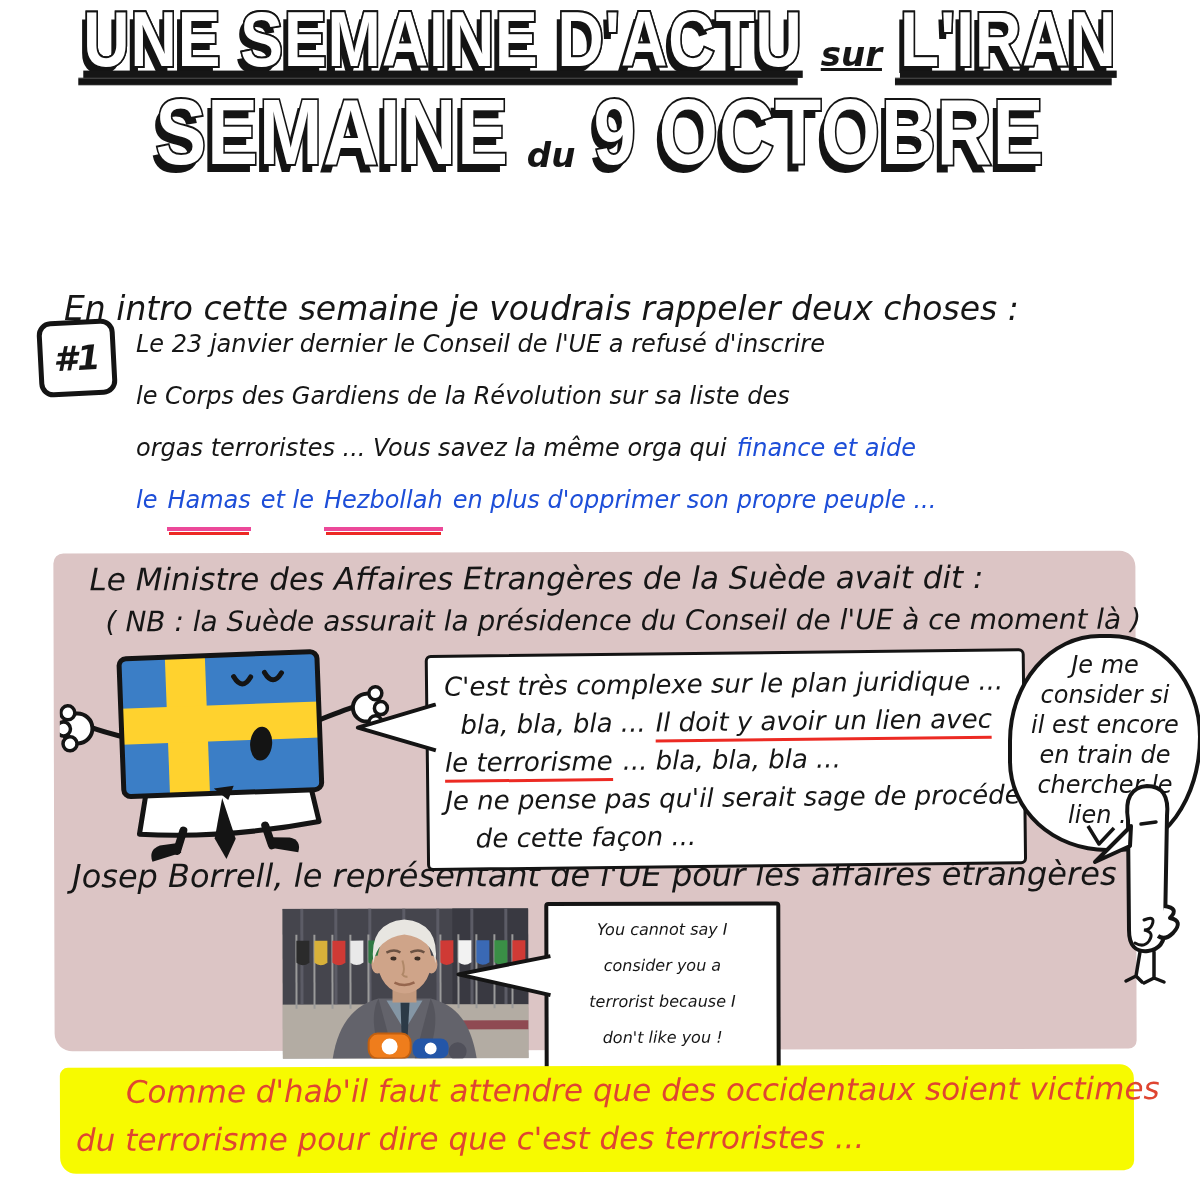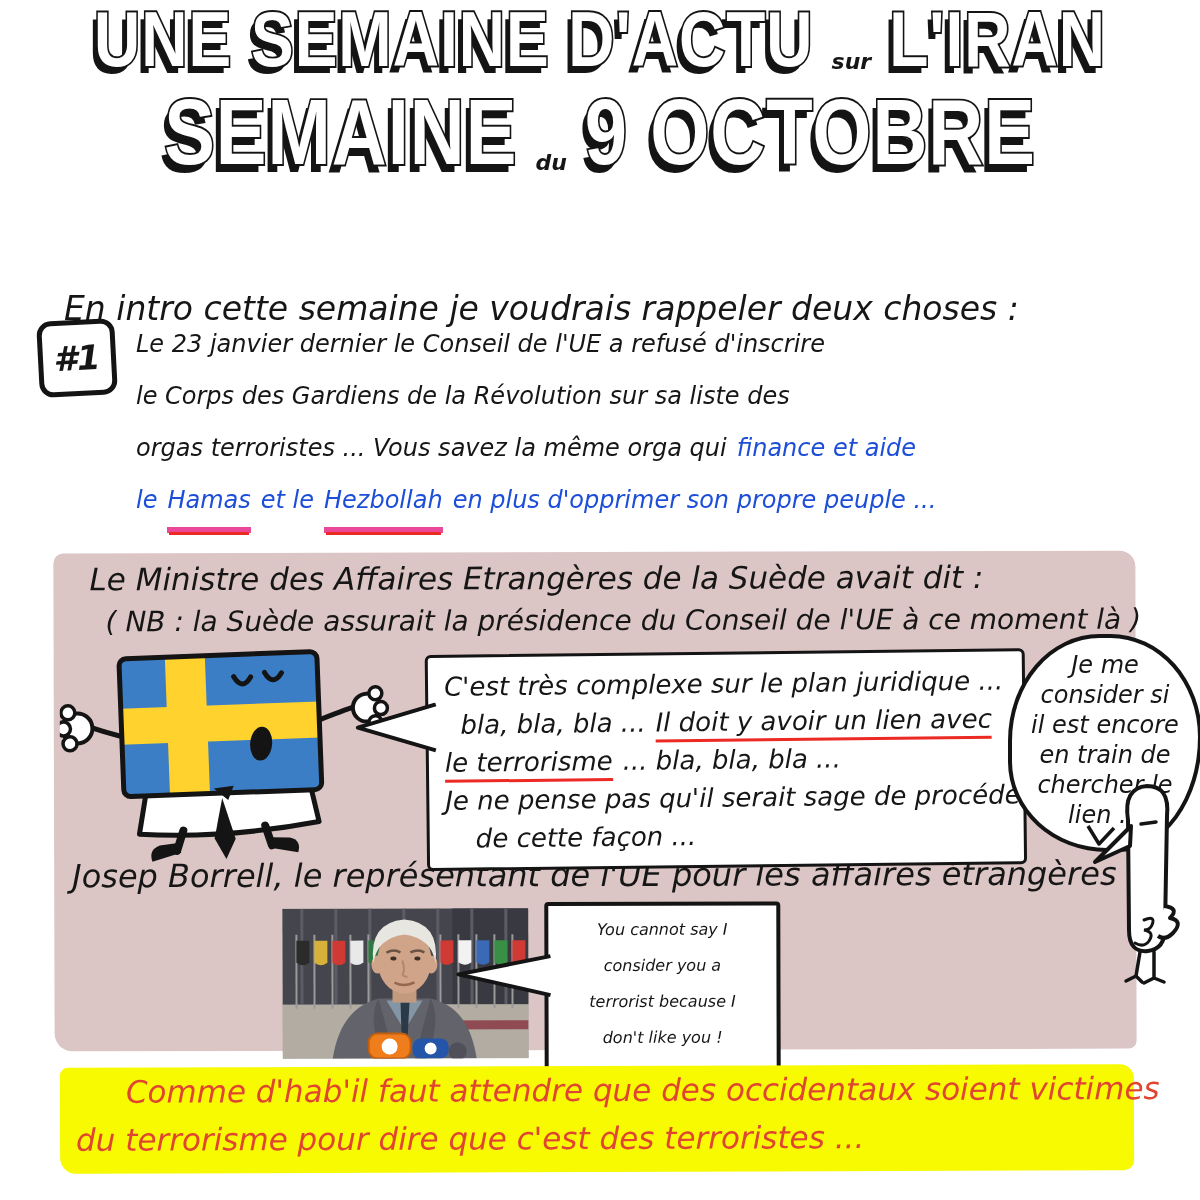--- a/index.html
+++ b/index.html
@@ -2,41 +2,41 @@
 <html><head>
 <meta charset="utf-8">
 <style>
   html,body{margin:0;padding:0;background:#ffffff;}
   .page{position:relative;width:1200px;height:1200px;background:#ffffff;overflow:hidden;
         font-family:"DejaVu Sans",sans-serif;color:#161616;}
 
   
   .title-block{position:absolute;left:0;top:6px;width:1200px;text-align:center;}
   .title-line{display:flex;justify-content:center;align-items:flex-end;gap:18px;}
-  .title-line.l1{margin-top:4px;}
+  .title-line.l1{margin-top:4px;text-decoration:underline;}
   .title-line.l2{margin-top:14px;}
   .bubble-word{display:inline-block;font-family:"Liberation Sans",sans-serif;font-weight:900;
       color:#ffffff;-webkit-text-stroke:3.2px #141414;paint-order:stroke fill;
       text-shadow:-5px 6px 0 #141414;letter-spacing:1px;transform:scaleY(1.22);transform-origin:bottom;}
   .bw-l1{font-size:64px;}
   .bw-l2{font-size:76px;}
-  .connector{font-style:italic;font-size:22px;font-weight:bold;color:#141414;padding-bottom:10px;}
+  .connector{font-style:italic;font-size:34px;font-weight:bold;color:#141414;padding-bottom:10px;}
 
   
   .hw{font-style:italic;color:#161616;}
   .red{color:#1d4ed8;}
   .intro{position:absolute;left:64px;top:256px;font-size:33px;white-space:nowrap;}
 
   .badge{position:absolute;left:38px;top:320px;width:68px;height:66px;border:5px solid #141414;
          border-radius:14px;display:flex;align-items:center;justify-content:center;
          font-size:34px;font-weight:bold;transform:rotate(-3deg);font-style:italic;}
   .item1-para{position:absolute;left:136px;top:318px;width:1062px;font-size:24px;line-height:52px;}
   .item1-para .line{white-space:nowrap;}
   .sp{margin-right:10px;}
-  .dbl{position:relative;display:inline-block;border-bottom:6px solid #ec4899;padding-bottom:1px;font-style:italic;}
+  .dbl{position:relative;display:inline-block;border-bottom:4px solid #ec4899;padding-bottom:1px;font-style:italic;}
   .dbl::after{content:"";position:absolute;left:2px;right:2px;bottom:-8px;height:3px;background:#ec2a23;}
 
   
   .pink-panel{position:absolute;left:54px;top:552px;width:1082px;height:498px;background:#dcc5c5;
               border-radius:10px 16px 8px 18px;transform:rotate(-0.15deg);}
   .panel-heading{position:absolute;left:36px;top:8px;font-size:31px;white-space:nowrap;}
   .panel-note{position:absolute;left:52px;top:52px;font-size:28px;white-space:nowrap;}
 
   .flag-svg{position:absolute;left:6px;top:88px;}
 

